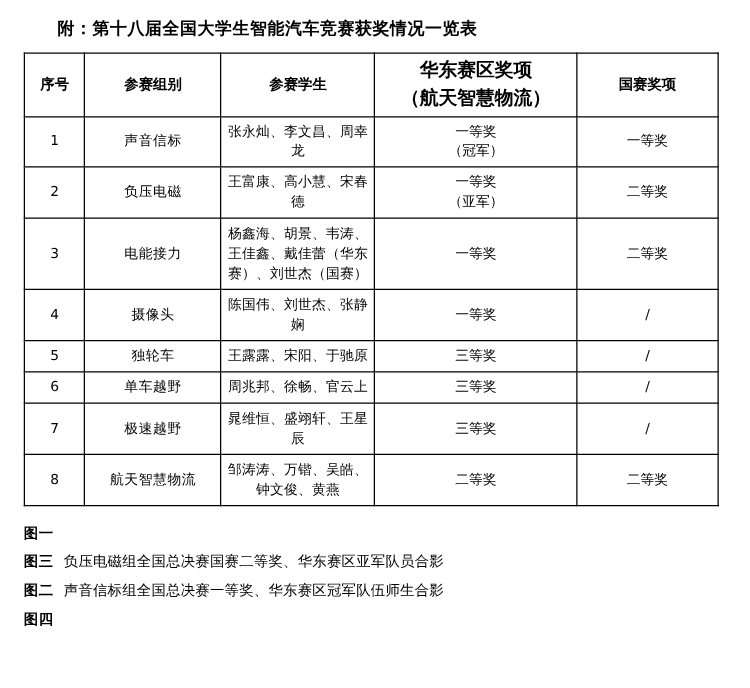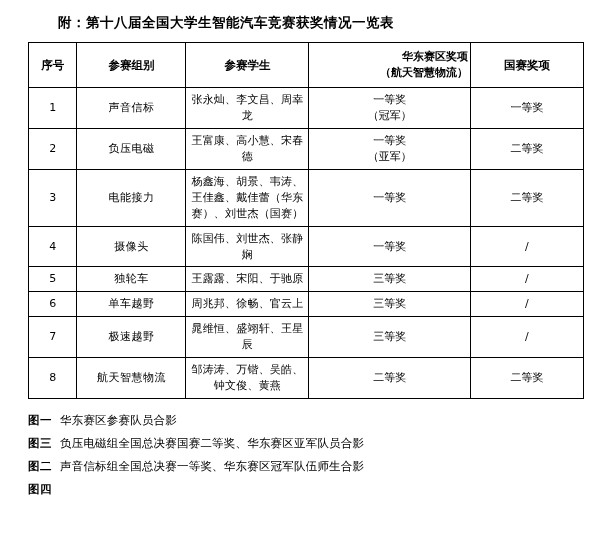--- a/index.html
+++ b/index.html
@@ -12,21 +12,21 @@
     background: #ffffff;
     font-family: "DejaVu Sans", "Liberation Sans", sans-serif;
     color: #1a1a1a;
     overflow: hidden;
   }
   .page {
     position: relative;
     width: 600px;
     height: 390px;
     box-sizing: border-box;
-    padding: 10px 22px 0 28px;
+    padding: 10px 22px 0 16px;
     border-radius: 27px;
   }
   .doc-title {
     font-size: 13.5px;
     font-weight: bold;
     letter-spacing: 0.5px;
     margin: 4px 0 10px 30px;
     color: #000;
     white-space: nowrap;
   }
@@ -48,23 +48,22 @@
   }
   table.award-table thead th {
     font-weight: bold;
     font-size: 11.5px;
     height: 38px;
     padding: 3px 2px;
   }
   .th-sub {
     display: block;
     font-weight: bold;
-    font-size: 11px;
+    font-size: 15px;
     white-space: nowrap;
-    text-align: right;
   }
   .col-no     { width: 48px; }
   .col-group  { width: 108px; }
   .col-stu    { width: 122px; }
   .col-east   { width: 160px; }
   .col-nat    { width: 112px; }
   td.cell-no   { font-size: 11px; }
   td.cell-group{ letter-spacing: 0.5px; }
   td.cell-stu  { text-align: center; letter-spacing: 0.2px; }
   td.cell-east .sub {
@@ -193,21 +192,20 @@
           <span class="sub">二等奖</span>
         </td>
         <td>二等奖</td>
       </tr>
     </tbody>
   </table>
 
   <div class="figure-list">
     <div class="figure-line">
       <span class="figure-label">图一</span>
-      <span class="figure-text">华东赛区参赛队员合影</span>
     </div>
     <div class="figure-line">
       <span class="figure-label">图三</span>
       <span class="figure-text">负压电磁组全国总决赛国赛二等奖、华东赛区亚军队员合影</span>
     </div>
     <div class="figure-line">
       <span class="figure-label">图二</span>
       <span class="figure-text">声音信标组全国总决赛一等奖、华东赛区冠军队伍师生合影</span>
     </div>
     <div class="figure-line">

